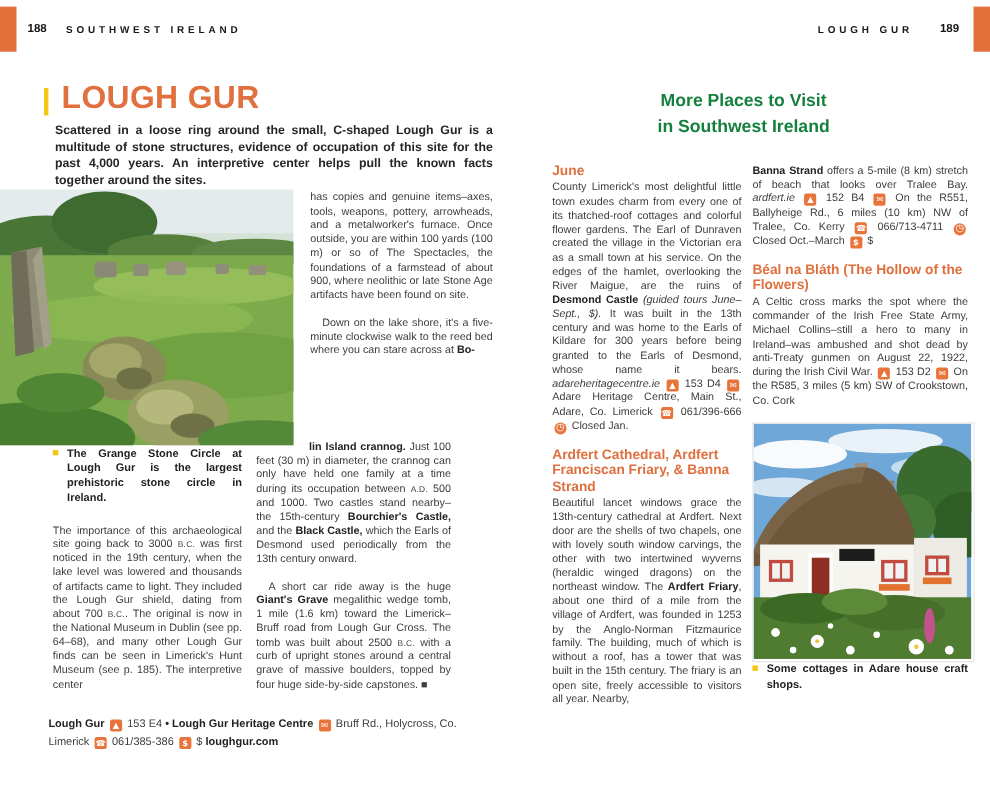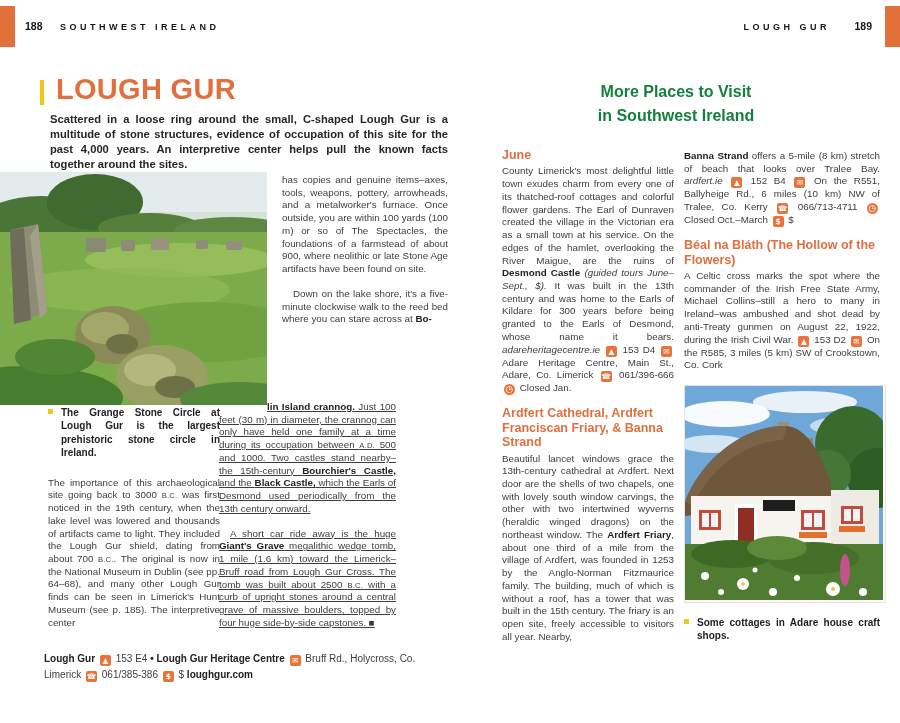--- a/index.html
+++ b/index.html
@@ -99,21 +99,21 @@
   </div>
 
   <div class="abs" style="left:48px;top:406px;width:172px;">
     <div class="caption">
       <span class="cap-bullet"></span>
       <span>The Grange Stone Circle at Lough Gur is the largest prehistoric stone circle in Ireland.</span>
     </div>
     <p class="body-text" style="margin-top:17px;"><span>The importance of this archaeological site going back to 3000 </span><span class="sc">B.C.</span><span> was first noticed in the 19th century, when the lake level was lowered and thousands of artifacts came to light. They included the Lough Gur shield, dating from about 700 </span><span class="sc">B.C.</span><span>. The original is now in the National Museum in Dublin (see pp. 64–68), and many other Lough Gur finds can be seen in Limerick's Hunt Museum (see p. 185). The interpretive center</span></p>
   </div>
 
-  <div class="abs" style="left:219px;top:401px;width:177px;text-decoration:underline;">
+  <div class="abs" style="left:233px;top:401px;width:177px;">
     <p class="body-text hang"><span class="b">lin Island crannog.</span><span> Just 100 feet (30 m) in diameter, the crannog can only have held one family at a time during its occupation between </span><span class="sc">A.D.</span><span> 500 and 1000. Two castles stand nearby– the 15th-century </span><span class="b">Bourchier's Castle,</span><span> and the </span><span class="b">Black Castle,</span><span> which the Earls of Desmond used periodically from the 13th century onward.</span></p>
     <p class="body-text indent"><span>A short car ride away is the huge </span><span class="b">Giant's Grave</span><span> megalithic wedge tomb, 1 mile (1.6 km) toward the Limerick–Bruff road from Lough Gur Cross. The tomb was built about 2500 </span><span class="sc">B.C.</span><span> with a curb of upright stones around a central grave of massive boulders, topped by four huge side-by-side capstones. ■</span></p>
   </div>
 
   <div class="abs info-line" style="left:44px;top:651px;width:390px;"><span class="b">Lough Gur </span><span class="inline-icon">▲</span><span> 153 E4 </span><span class="b">• Lough Gur Heritage Centre </span><span class="inline-icon">✉</span><span> Bruff Rd., Holycross, Co. Limerick </span><span class="inline-icon">☎</span><span> 061/385-386 </span><span class="inline-icon">$</span><span> $ </span><span class="b">loughgur.com</span></div>
 
   <div class="abs rp-heading">
     <div>More Places to Visit</div>
     <div>in Southwest Ireland</div>
   </div>
@@ -171,19 +171,19 @@
           <circle cx="148" cy="203" r="2" fill="#e8c83c"></circle>
         <circle cx="20" cy="190" r="4" fill="#ffffff"></circle>
           <circle cx="88" cy="206" r="4" fill="#ffffff"></circle>
         <circle cx="112" cy="192" r="3" fill="#ffffff"></circle>
           <circle cx="36" cy="206" r="3" fill="#ffffff"></circle>
         <circle cx="178" cy="206" r="4" fill="#ffffff"></circle>
           <circle cx="70" cy="184" r="2.5" fill="#ffffff"></circle>
       </svg>
     </div>
 
-    <div class="caption" style="margin-top:13px;">
+    <div class="caption" style="">
       <span class="cap-bullet"></span>
       <span>Some cottages in Adare house craft shops.</span>
     </div>
   </div>
 
 </div>
 
 </body></html>

